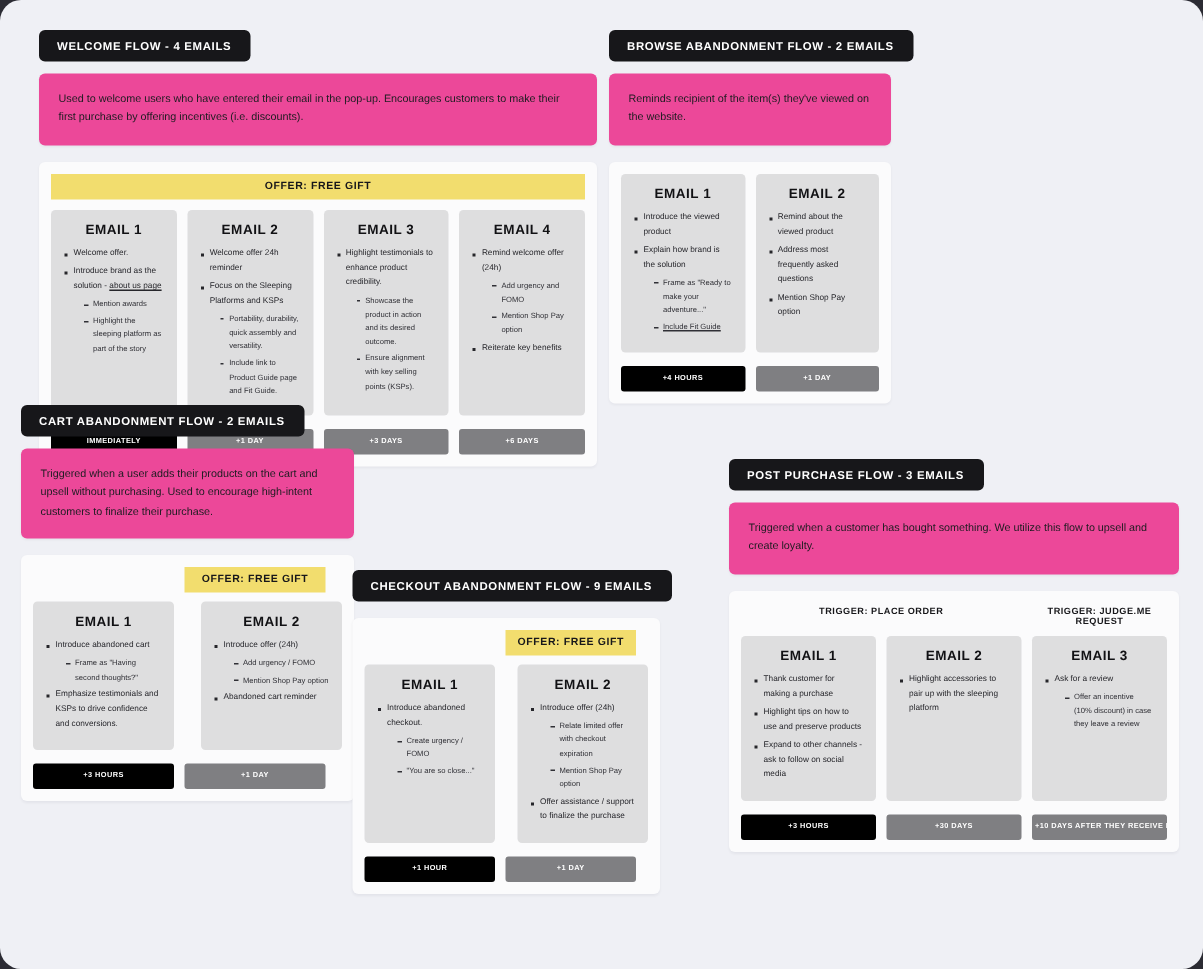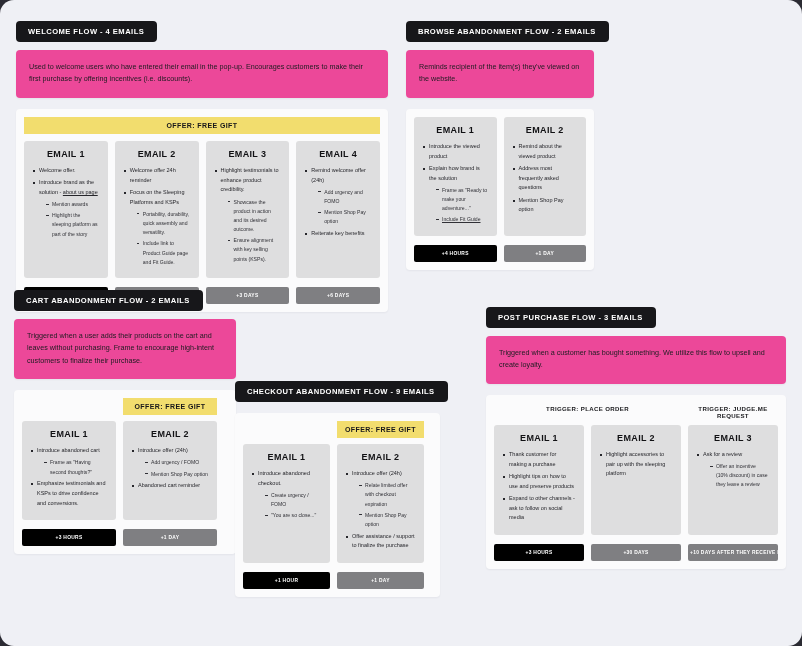--- a/index.html
+++ b/index.html
@@ -64,21 +64,21 @@
   .trigger-row { display: flex; }
   .trigger-label {
     font-size: 6.1px;
     font-weight: bold;
     letter-spacing: 0.35px;
     color: #17171a;
     text-align: center;
     padding: 2px 0 6px 0;
   }
 
-  .cards-row { display: flex; }
+  .cards-row { display: flex; justify-content: space-between; }
   .card {
     background: #dededf;
     border-radius: 3px;
     padding: 8px 9px 9px 9px;
   }
   .card-title {
     text-align: center;
     font-size: 9px;
     font-weight: bold;
     letter-spacing: 0.35px;
@@ -132,23 +132,23 @@
     text-align: center;
     padding: 6px 2px 6px 2px;
     border-radius: 2px;
     white-space: nowrap;
     overflow: hidden;
   }
   .timing.dark { background: #000000; }
   .timing.grey { background: #7f7f82; }
 
   
-  #flow-welcome  { left: 16px;  top: 20px;  width: 372px; }
+  #flow-welcome  { left: 26px;  top: 20px;  width: 372px; }
   #flow-browse   { left: 406px; top: 20px;  width: 188px; }
-  #flow-cart     { left: 14px;  top: 289px; width: 222px; }
+  #flow-cart     { left: 14px;  top: 270px; width: 222px; }
   #flow-checkout { left: 235px; top: 380px; width: 205px; }
   #flow-post     { left: 486px; top: 292px; width: 300px; margin-top: 14px; }
 
   #flow-welcome .card { width: 84px; margin-right: 7px; min-height: 86px; }
   #flow-welcome .card:last-child { margin-right: 0; }
   #flow-welcome .timing { width: 84px; margin-right: 7px; }
   #flow-welcome .timing:last-child { margin-right: 0; }
   #flow-welcome .offer-banner { width: 100%; margin-bottom: 7px; }
 
   #flow-browse .card { width: 84px; margin-right: 7px; min-height: 78px; }
@@ -275,21 +275,21 @@
       </div>
       <div class="timing-row">
         <div class="timing dark">+4 HOURS</div>
         <div class="timing grey">+1 DAY</div>
       </div>
     </div>
   </div>
 
   <div class="flow" id="flow-cart">
     <div class="flow-pill">CART ABANDONMENT  FLOW - 2 EMAILS</div>
-    <div class="flow-desc">Triggered when a user adds their products on the cart and leaves without purchasing.  Frame to encourage high-intent customers to finalize their purchase.</div>
+    <div class="flow-desc">Triggered when a user adds their products on the cart and upsell without purchasing.  Used to encourage high-intent customers to finalize their purchase.</div>
     <div class="flow-body">
       <div class="offer-row">
         <div class="offer-spacer"></div>
         <div class="offer-banner">OFFER: FREE GIFT</div>
       </div>
       <div class="cards-row">
         <div class="card">
           <div class="card-title">EMAIL 1</div>
           <ul class="bullets">
             <li><span>Introduce abandoned cart</span>

